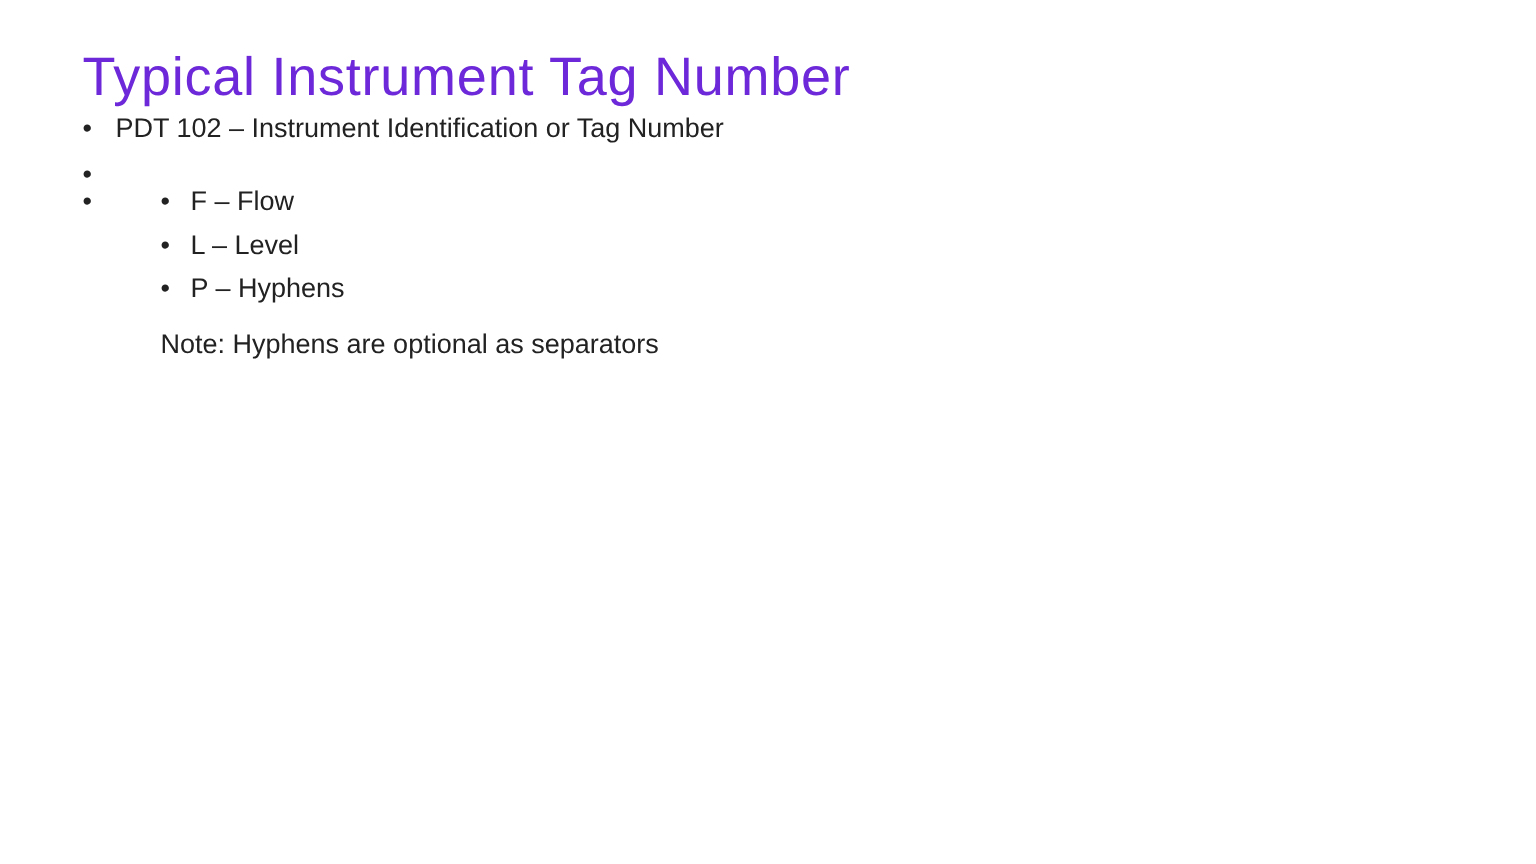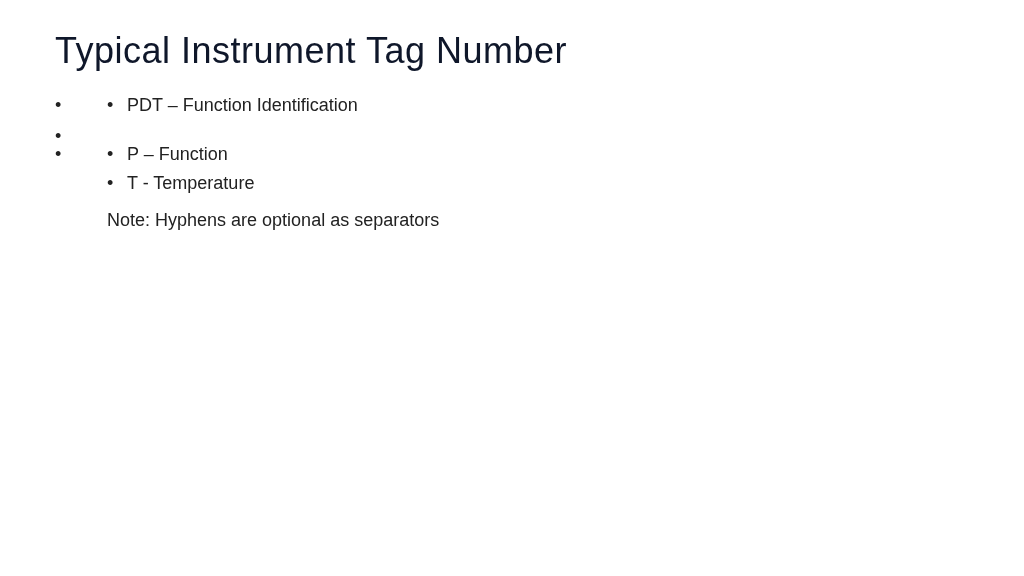--- a/index.html
+++ b/index.html
@@ -21,22 +21,21 @@
       width: 1024px;
       height: 576px;
       padding: 30px 55px 30px 55px;
       display: flex;
       flex-direction: column;
     }
 
     .slide-title {
       font-size: 36px;
       font-weight: 300;
-      color: #0f172a;
-      margin-bottom: 18px;
+      color: #6d28d9;
       letter-spacing: 0.5px;
     }
 
     .content {
       font-size: 18px;
       line-height: 1.5;
     }
 
     ul.level1 {
       list-style: none;
@@ -98,38 +97,39 @@
 </head>
 <body>
 
 <div class="slide">
   <h1 class="slide-title">Typical Instrument Tag Number</h1>
 
   <div class="content">
     <ul class="level1">
 
       <li>
+        <span>PDT 102 – Instrument Identification or Tag Number</span>
         <ul class="level2">
-          <li>
-            <span>PDT – Function Identification</span>
-          </li>
         </ul>
       </li>
 
       <li style="list-style:none; padding:0; margin:0;">
           <div class="spacer"></div>
         </li>
 
       <li>
         <ul class="level2">
           <li>
-            <span>P – Function</span>
+            <span>F – Flow</span>
           </li>
           <li>
-            <span>T - Temperature</span>
+            <span>L – Level</span>
+          </li>
+          <li>
+            <span>P – Hyphens</span>
           </li>
         </ul>
         <div class="note">Note: Hyphens are optional as separators</div>
       </li>
 
     </ul>
   </div>
 </div>
 
 </body></html>

